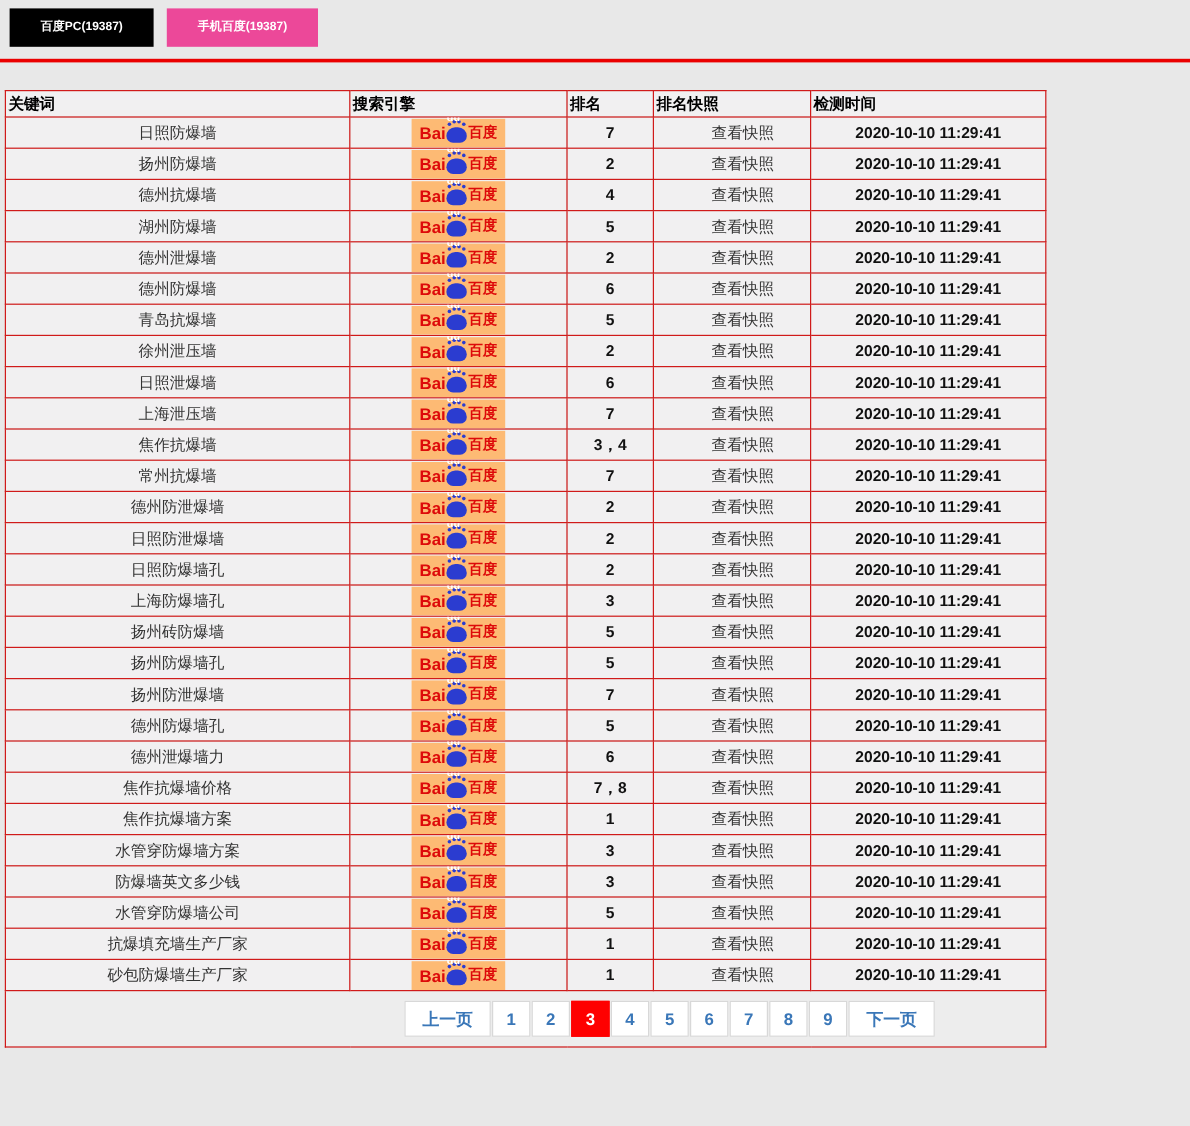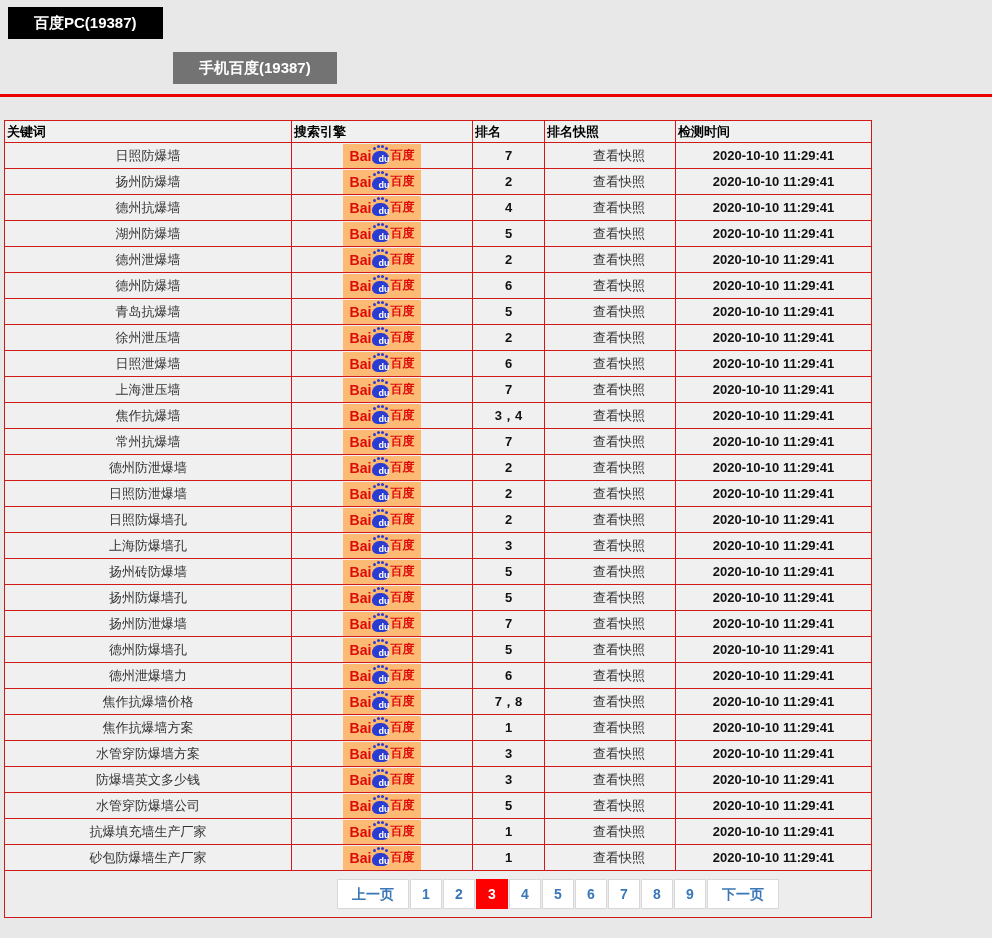--- a/index.html
+++ b/index.html
@@ -10,27 +10,27 @@
     overflow: hidden;
   }
   
   .tabbar { padding: 7px 0 0 8px; }
   .tab {
     display: inline-block;
     height: 32px;
     line-height: 32px;
     padding: 0 26px;
     color: #ffffff;
-    font-size: 15px;
+    font-size: 10px;
     font-weight: bold;
     cursor: pointer;
     vertical-align: top;
   }
   .tab.pc { background: #000000; }
-  .tab.mobile { background: #737373; margin-left: 6px; margin-top: 45px; }
+  .tab.mobile { background: #ec4899; margin-left: 6px; }
   .red-divider { height: 3px; background: #ea0000; margin-top: 10px; }
 
   
   table.rank-table {
     width: 868px;
     margin: 23px 4px 0 4px;
     border-collapse: collapse;
     table-layout: fixed;
     font-size: 13px;
     color: #222;
@@ -82,25 +82,25 @@
     top: -4px;
     left: 1px;
     width: 3px;
     height: 3px;
     border-radius: 50%;
     background: #2b3cd0;
     box-shadow: 4px -2px 0 #2b3cd0, 8px -2px 0 #2b3cd0, 12px 0 0 #2b3cd0;
   }
   .paw .logo-du {
     position: absolute;
-    left: 0; right: 0; bottom: 0px;
+    left: 0; right: 0; bottom: 16px;
     color: #fff;
     font-size: 9px;
     font-weight: bold;
-    text-align: right;
+    text-align: left;
   }
   .logo-hanzi { color: #dd0a0a; font-weight: bold; font-size: 12px; }
 
   
   td.pager-cell { height: 47px; background: #ededed; padding: 0; }
   .pager {
     display: flex;
     justify-content: flex-end;
     align-items: center;
     padding-right: 92px;

